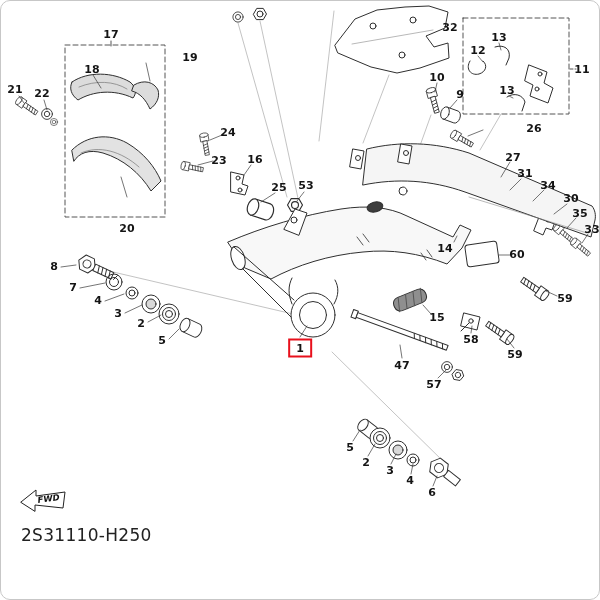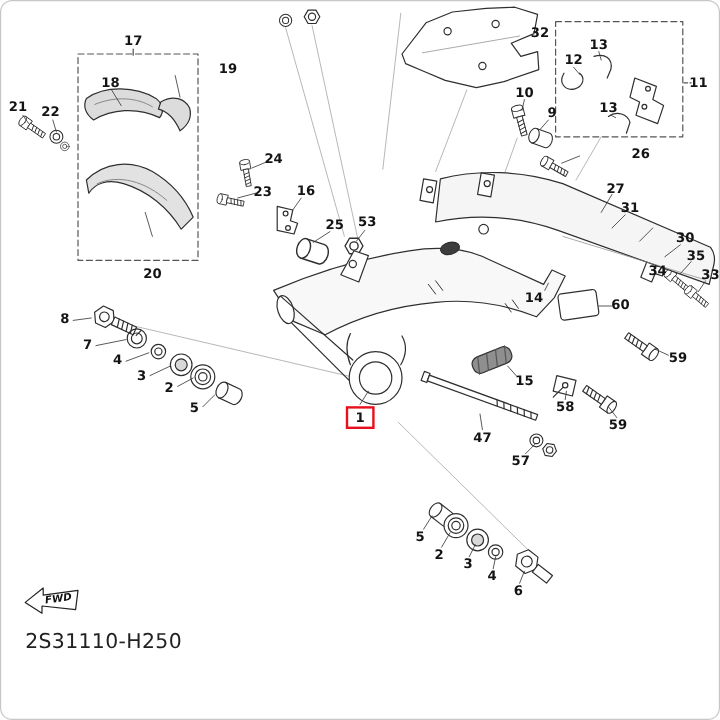--- a/index.html
+++ b/index.html
@@ -282,21 +282,21 @@
       <div class="callout" style="left: 14px; top: 88px;">21</div>
       <div class="callout" style="left: 41px; top: 92px;">22</div>
       <div class="callout" style="left: 436px; top: 76px;">10</div>
       <div class="callout" style="left: 459px; top: 93px;">9</div>
       <div class="callout" style="left: 227px; top: 131px;">24</div>
       <div class="callout" style="left: 489px; top: 127px; margin-left: 44px;">26</div>
       <div class="callout" style="left: 218px; top: 159px;">23</div>
       <div class="callout" style="left: 254px; top: 158px;">16</div>
       <div class="callout" style="left: 512px; top: 156px;">27</div>
       <div class="callout" style="left: 524px; top: 172px;">31</div>
-      <div class="callout" style="left: 547px; top: 184px; margin-top: 41px;">34</div>
+      <div class="callout" style="left: 547px; top: 184px;">34</div>
       <div class="callout" style="left: 278px; top: 186px;">25</div>
       <div class="callout" style="left: 305px; top: 184px;">53</div>
       <div class="callout" style="left: 570px; top: 197px;">30</div>
       <div class="callout" style="left: 126px; top: 203px; margin-top: 24px;">20</div>
       <div class="callout" style="left: 579px; top: 212px;">35</div>
       <div class="callout" style="left: 591px; top: 228px;">33</div>
       <div class="callout" style="left: 444px; top: 247px;">14</div>
       <div class="callout" style="left: 516px; top: 253px; text-align: center;">60</div>
       <div class="callout" style="left: 53px; top: 265px;">8</div>
       <div class="callout" style="left: 72px; top: 286px;">7</div>

